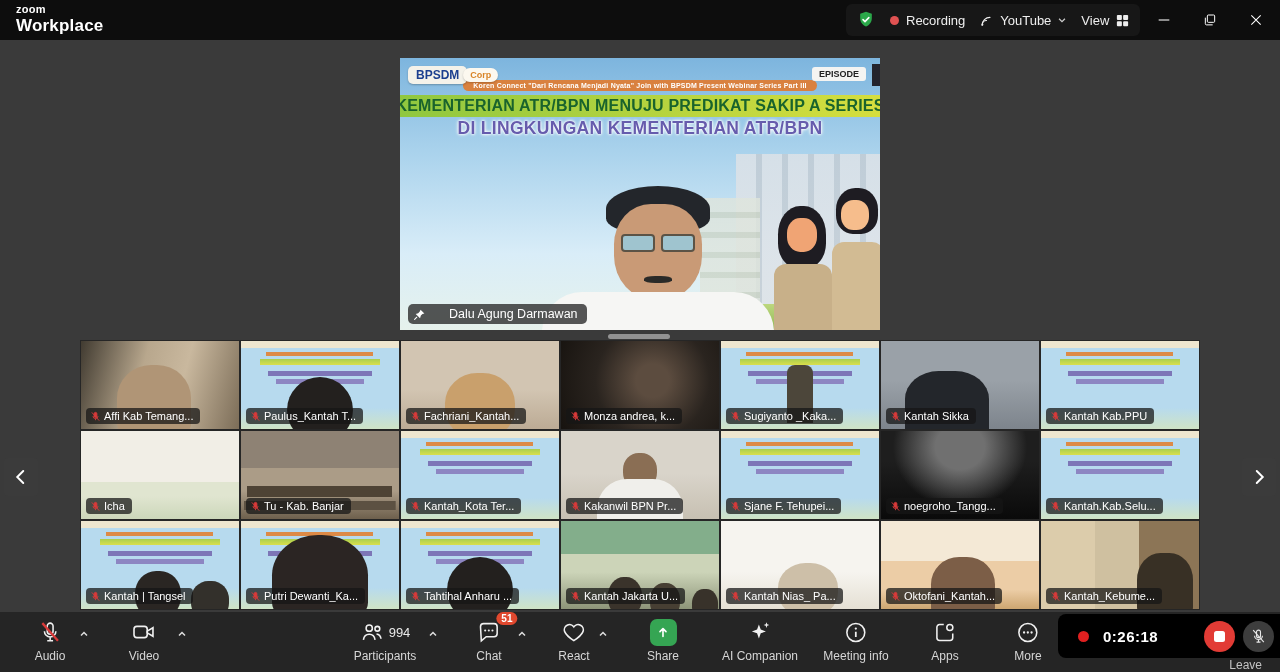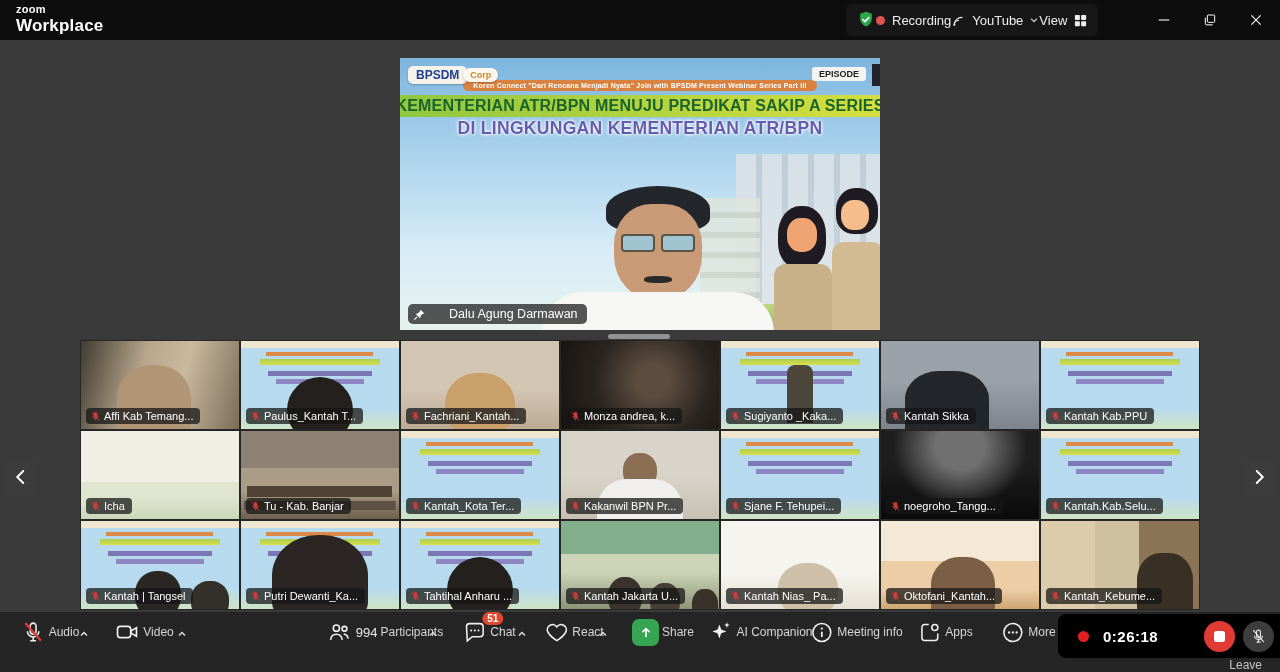--- a/index.html
+++ b/index.html
@@ -5,21 +5,21 @@
   html,body{margin:0;padding:0;background:#000;}
   .stage{position:relative;width:1280px;height:672px;background:#3a3a3a;overflow:hidden;
          font-family:"Liberation Sans",sans-serif;-webkit-font-smoothing:antialiased;}
 
   
   .titlebar{position:absolute;top:0;left:0;right:0;height:40px;background:#0d0d0d;z-index:30;}
   .logo{position:absolute;left:16px;top:4px;color:#fff;line-height:1;}
   .logo .z{font-size:11px;font-weight:700;letter-spacing:.3px;}
   .logo .w{font-size:17px;font-weight:600;margin-top:2px;letter-spacing:.2px;}
   .tb-cluster{position:absolute;left:846px;top:4px;height:32px;display:flex;align-items:center;
-              background:#171717;border-radius:6px;padding:0 10px;}
+              background:#171717;border-radius:6px;padding:0 10px;gap:14px;}
   .rec-wrap{display:flex;align-items:center;gap:7px;color:#eee;font-size:13px;}
   .rec-dot{width:9px;height:9px;border-radius:50%;background:#e05252;}
   .yt-wrap,.view-wrap{display:flex;align-items:center;gap:6px;color:#eee;font-size:13px;cursor:default;}
   .chev-d{width:10px;height:10px;}
   .win-btn{position:absolute;top:8px;width:24px;height:24px;display:flex;align-items:center;justify-content:center;}
   .win-min{left:1152px}.win-max{left:1198px}.win-close{left:1244px}
 
   
   .mainvid{position:absolute;left:400px;top:58px;width:480px;height:272px;overflow:hidden;
            background:linear-gradient(180deg,#7db5de 0%,#a9d2ec 34%,#d9edf8 72%,#e6f2ec 100%);}
@@ -116,21 +116,21 @@
   .t20b{background:linear-gradient(90deg,#dcccab 0 34%,#cfc0a0 34% 62%,#8c7556 62% 100%);}
   .t20b::after{content:"";position:absolute;right:6px;bottom:-8px;width:56px;height:64px;
     border-radius:42% 42% 10px 10px;background:#3830255;background:#383025;z-index:1;}
   
   .nav-ar{position:absolute;top:458px;width:34px;height:38px;display:flex;align-items:center;justify-content:center;
     background:rgba(60,60,60,.55);border-radius:4px;z-index:6;}
   .nav-l{left:4px}.nav-r{right:4px}
 
   
   .toolbar{position:absolute;left:0;right:0;bottom:0;height:60px;background:#252525;z-index:20;}
-  .tb-item{position:absolute;top:6px;transform:translateX(-50%);display:flex;flex-direction:row;
+  .tb-item{position:absolute;top:6px;transform:translateX(-50%);display:flex;flex-direction:column;
     align-items:center;gap:3px;color:#d6d6d6;}
   .tb-item .lbl{font-size:12px;white-space:nowrap;}
   .tb-ico{height:28px;display:flex;align-items:center;justify-content:center;position:relative;}
   .tb-chev{position:absolute;top:14px;transform:translateX(-50%);}
   .count{color:#e8e8e8;font-size:13px;margin-left:4px;}
   .badge{position:absolute;top:-6px;right:-16px;background:#e0482e;color:#fff;font-size:10px;font-weight:700;
     border-radius:9px;padding:1px 5px;}
   .share-box{width:27px;height:27px;border-radius:7px;background:#35a553;display:flex;align-items:center;justify-content:center;}
   .rec-pill{position:absolute;right:0;top:2px;width:222px;height:44px;background:#000;border-radius:8px 0 0 8px;
     display:flex;align-items:center;z-index:22;}

